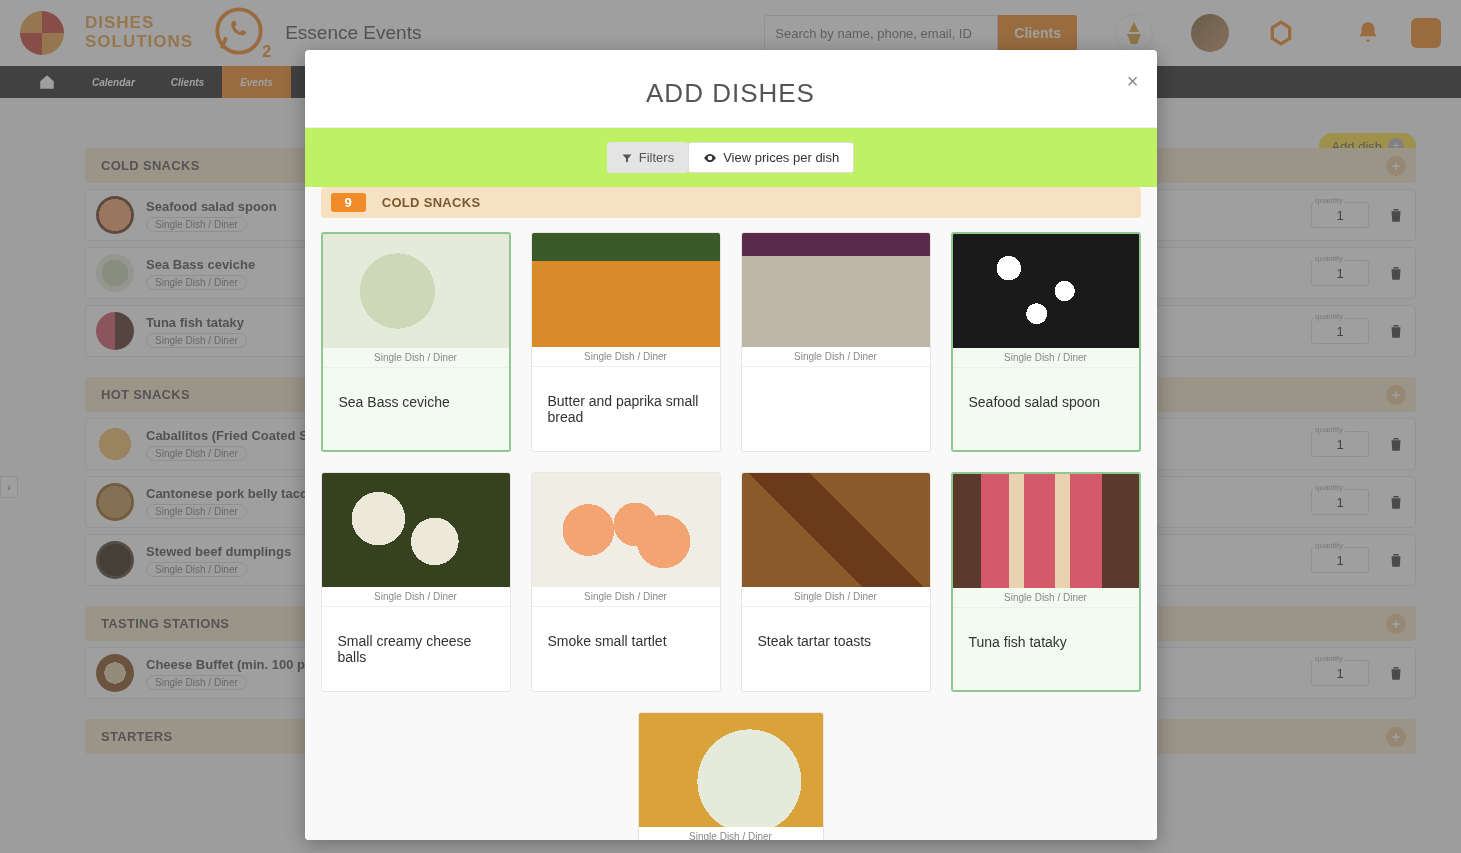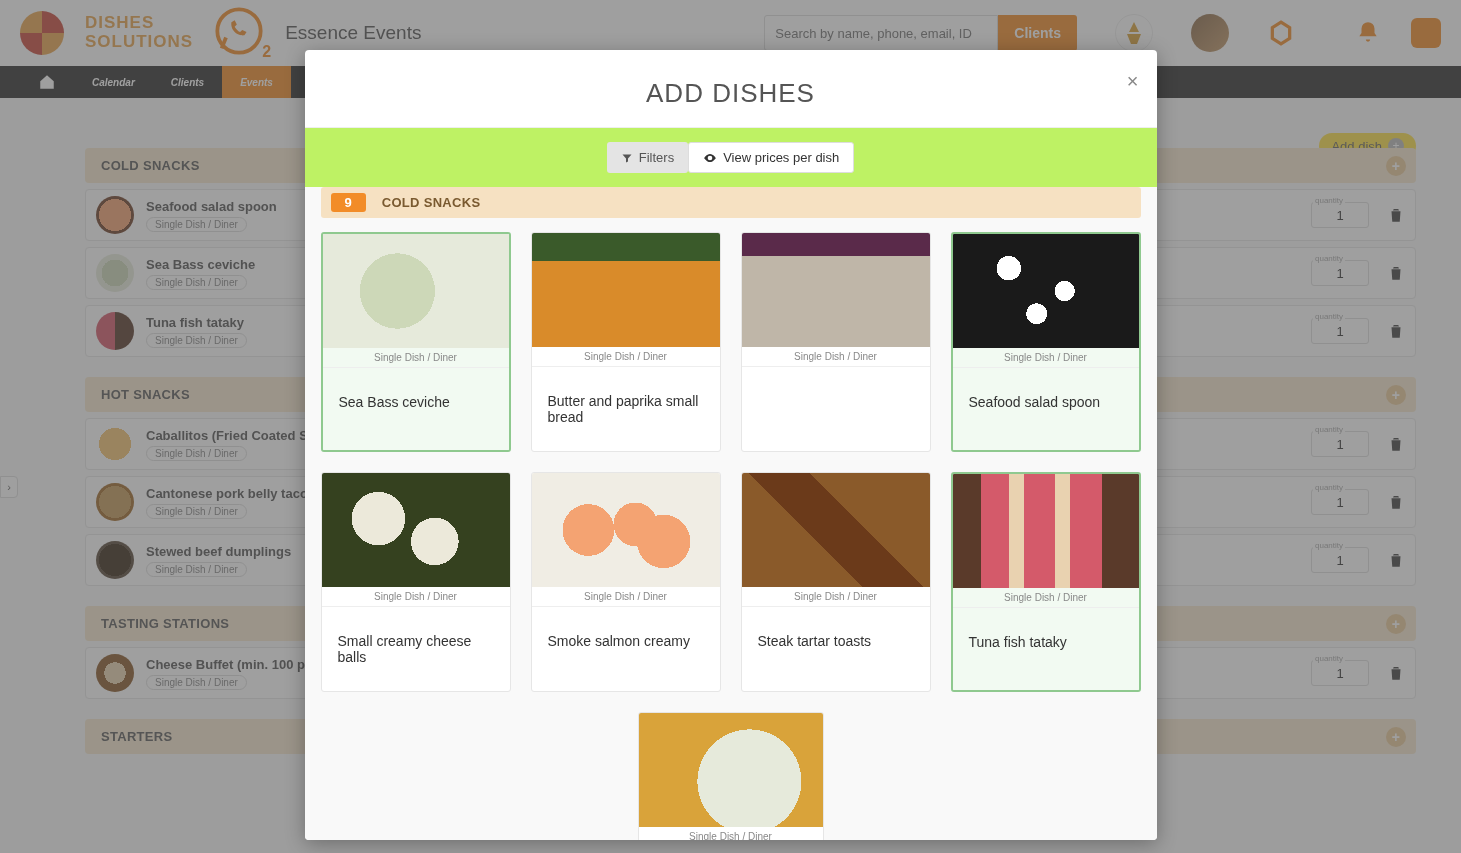--- a/index.html
+++ b/index.html
@@ -264,21 +264,21 @@
           <div class="card-name">Seafood salad spoon</div>
         </div>
         <div class="card">
           <div class="card-img img-cheese"></div>
           <div class="card-type">Single Dish / Diner</div>
           <div class="card-name">Small creamy cheese balls</div>
         </div>
         <div class="card">
           <div class="card-img img-salmon"></div>
           <div class="card-type">Single Dish / Diner</div>
-          <div class="card-name">Smoke salmon creamy</div>
+          <div class="card-name">Smoke small tartlet</div>
         </div>
         <div class="card">
           <div class="card-img img-steak"></div>
           <div class="card-type">Single Dish / Diner</div>
           <div class="card-name">Steak tartar toasts</div>
         </div>
         <div class="card selected">
           <div class="card-img img-tuna"></div>
           <div class="card-type">Single Dish / Diner</div>
           <div class="card-name">Tuna fish tataky</div>

